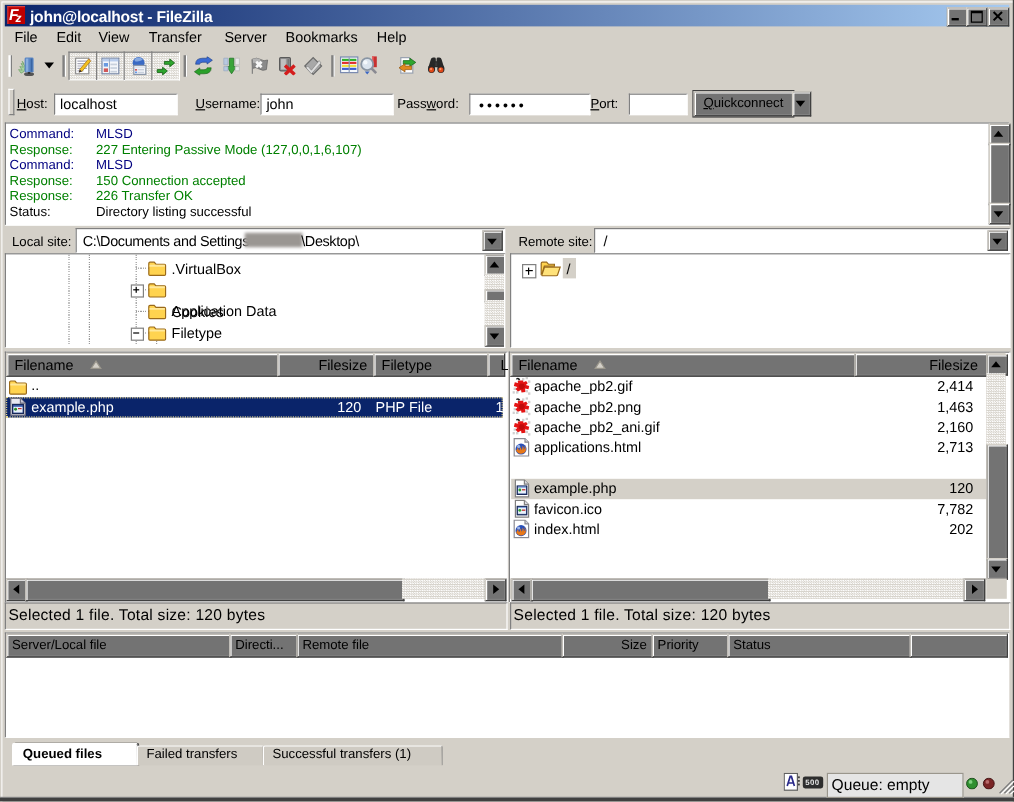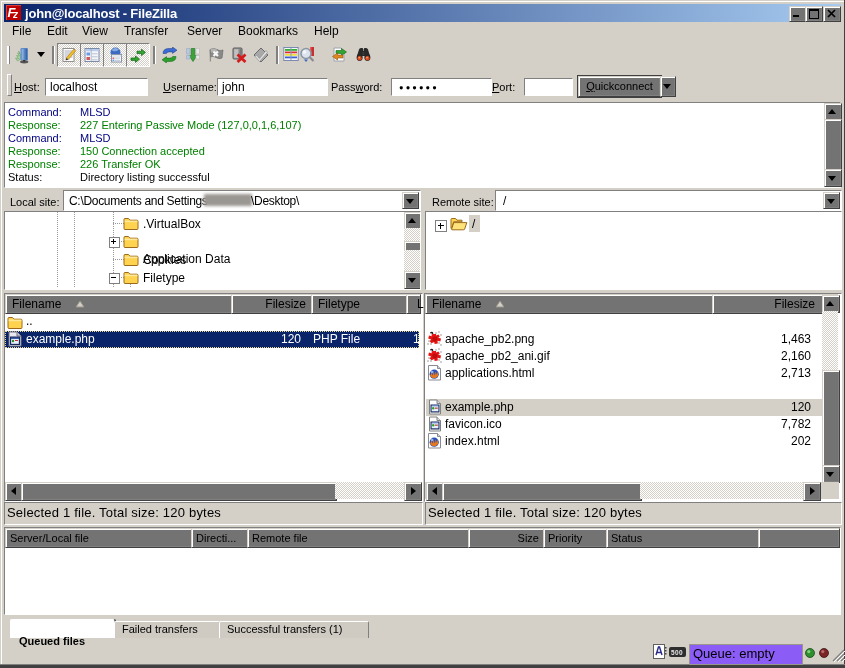--- a/index.html
+++ b/index.html
@@ -431,20 +431,27 @@
     <g id="iico">
           <use href="#ipage"></use>
           <rect x="4" y="6" width="8" height="7" fill="#4868b0" stroke="#182858"></rect>
           <rect x="4.7" y="7.2" width="6.6" height="5" fill="#e8f0f8"></rect>
           <circle cx="6.2" cy="9.3" r="1.2" fill="#30a030"></circle>
           <rect x="8" y="8.6" width="2.8" height="1.1" fill="#c03030"></rect>
           <rect x="4.7" y="6.4" width="6.6" height="0.8" fill="#8fb0e8"></rect>
         </g>
   </defs>
     </svg>
+  <div class="row" style="left:1px;top:20px;width:396px;">
+      <svg class="abs" style="left:1px;top:0;" width="16" height="16">
+        <use href="#ifeather"></use>
+      </svg>
+      <span class="abs" style="left:19px;">apache_pb2.gif</span>
+      <span class="abs" style="left:299px;width:86px;text-align:right;">2,414</span>
+    </div>
   <div class="row" style="left:1px;top:37px;width:396px;">
       <svg class="abs" style="left:1px;top:0;" width="16" height="16">
         <use href="#ifeather"></use>
       </svg>
       <span class="abs" style="left:19px;">apache_pb2.png</span>
       <span class="abs" style="left:299px;width:86px;text-align:right;">1,463</span>
     </div>
   <div class="row" style="left:1px;top:54px;width:396px;">
       <svg class="abs" style="left:1px;top:0;" width="16" height="16">
         <use href="#ifeather"></use>
@@ -528,41 +535,41 @@
         <span class="abs f11" style="left:4px;top:3px;">Priority</span>
       </div>
     <div class="abs btn" style="left:601px;top:0;width:152px;height:18px;">
         <span class="abs f11" style="left:4px;top:3px;">Status</span>
       </div>
     <div class="abs btn" style="left:753px;top:0;width:80px;height:18px;"></div>
   </div>
 </div>
 
 <div class="abs" style="left:10px;top:619px;width:103px;height:18px;background:#fff;border-top:1px solid #fff;border-left:1px solid #fff;border-right:1px solid #808080;border-radius:2px 2px 0 0;box-shadow:1px 0 0 #404040;">
-  <span class="abs f11" style="left:8px;top:3px;font-weight:bold;margin-top:12px;">Queued files</span>
+  <span class="abs f11" style="left:8px;top:3px;font-weight:bold;">Queued files</span>
 </div>
 <div class="abs" style="left:114px;top:621px;width:104px;height:16px;background:#cfcbc3;border-top:1px solid #fff;border-left:1px solid #fff;border-right:1px solid #808080;border-radius:2px 2px 0 0;">
   <span class="abs f11" style="left:7px;top:1px;">Failed transfers</span>
 </div>
 <div class="abs" style="left:219px;top:621px;width:148px;height:16px;background:#cfcbc3;border-top:1px solid #fff;border-left:1px solid #fff;border-right:1px solid #808080;border-radius:2px 2px 0 0;">
   <span class="abs f11" style="left:7px;top:1px;">Successful transfers (1)</span>
 </div>
 
 <div class="abs" style="left:4px;top:641px;width:837px;height:23px;">
   <svg class="abs" style="left:649px;top:3px;" width="14" height="16" viewBox="0 0 14 16">
       <rect x="0.5" y="0.5" width="11" height="14" fill="#fff" stroke="#606060"></rect>
       <path d="M3 11 L5.5 3 L6.5 3 L9 11 M4 8.5 L8 8.5" stroke="#2a2a8a" stroke-width="1.4" fill="none"></path>
       <rect x="12" y="3" width="1.5" height="1.5" fill="#404040"></rect>
       <rect x="12" y="6" width="1.5" height="1.5" fill="#404040"></rect>
       <rect x="12" y="9" width="1.5" height="1.5" fill="#404040"></rect>
     </svg>
   <div class="abs" style="left:665px;top:6px;width:17px;height:10px;background:#2e2e2e;border-radius:2px;">
     <span style="position:absolute;left:2px;top:1.5px;font-size:6.5px;color:#e8e8e8;font-weight:bold;letter-spacing:0.4px;">500</span>
   </div>
-  <div class="abs" style="left:685px;top:3px;width:112px;height:19px;border:1px solid #9a968c;background:#8b5cf6;">
+  <div class="abs" style="left:685px;top:3px;width:112px;height:19px;border:1px solid #9a968c;background:#e5e5e5;">
     <span class="abs f13" style="left:3px;top:1px;">Queue: empty</span>
   </div>
   <svg class="abs" style="left:801px;top:7px;" width="28" height="10" viewBox="0 0 28 10">
       <circle cx="5" cy="5" r="4.5" fill="#2f8f2f"></circle>
       <circle cx="3.8" cy="3.6" r="1.6" fill="#7fd07f"></circle>
       <circle cx="5" cy="5" r="4.5" fill="none" stroke="#1a4a1a" stroke-width="0.8"></circle>
       <circle cx="19" cy="5" r="4.5" fill="#7a2525"></circle>
       <circle cx="17.8" cy="3.6" r="1.6" fill="#b86a6a"></circle>
       <circle cx="19" cy="5" r="4.5" fill="none" stroke="#401212" stroke-width="0.8"></circle>
     </svg>

